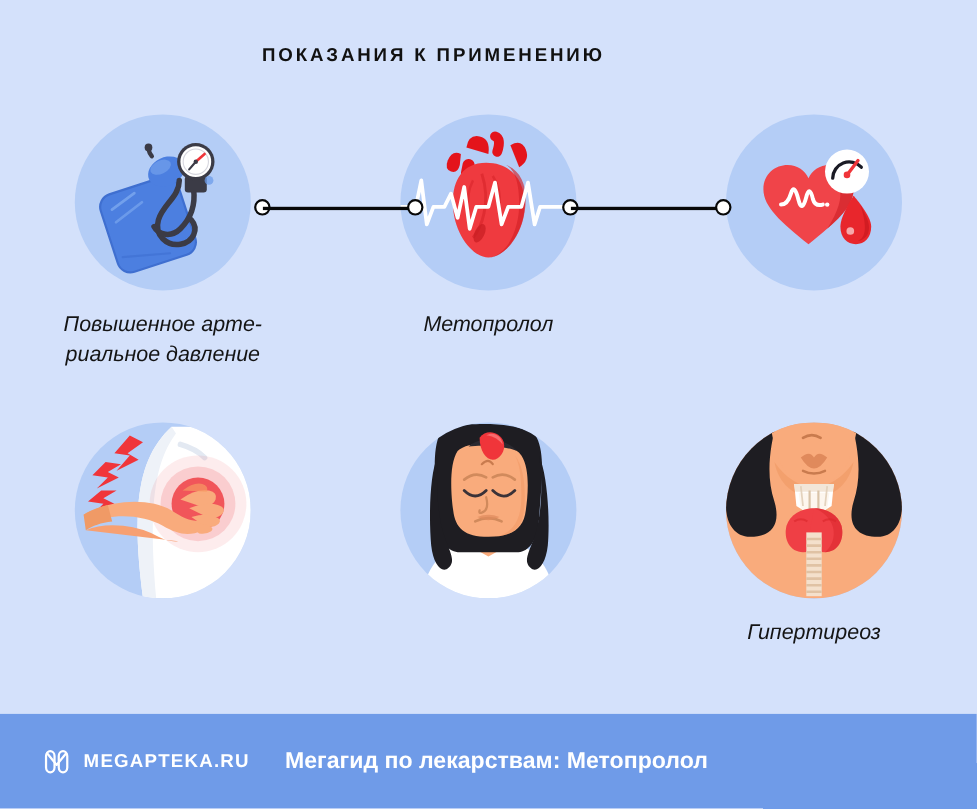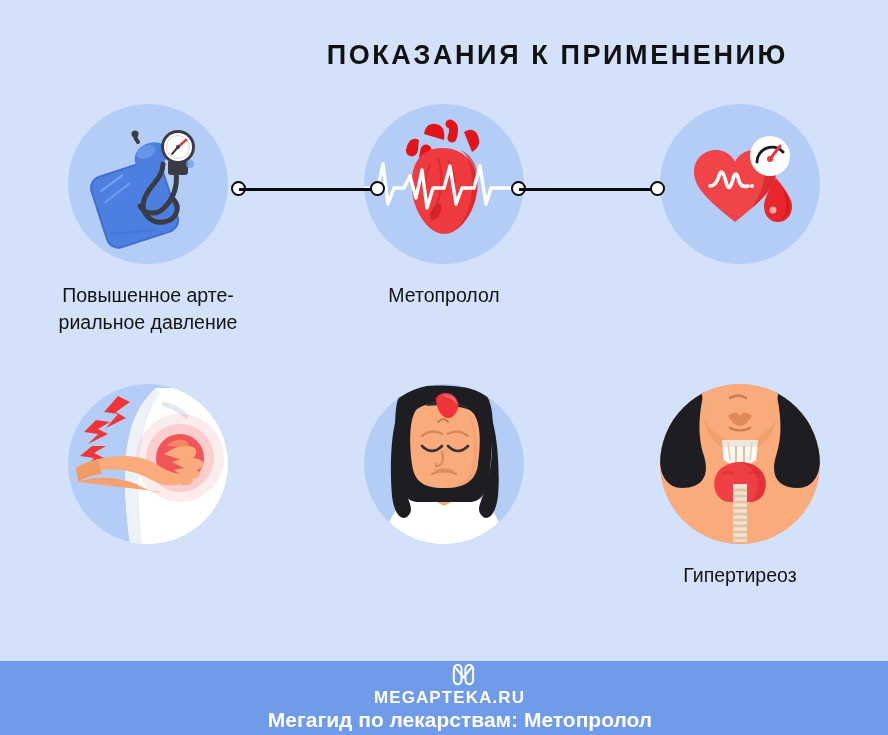--- a/index.html
+++ b/index.html
@@ -14,34 +14,35 @@
     overflow: hidden;
     position: relative;
   }
 
   
   .title {
     position: absolute;
     top: 40px;
     left: 0;
     width: 788px;
-    text-align: right;
-    font-size: 27px;
+    text-align: center;
+    font-size: 17px;
     font-weight: bold;
     letter-spacing: 2.6px;
     color: #111111;
     text-transform: uppercase;
   }
 
   
   .grid {
     position: absolute;
     top: 104px;
     left: 0;
     width: 824px;
+    font-style: italic;
   }
   .row {
     position: relative;
     width: 888px;
     height: 280px;
   }
   .cell {
     position: absolute;
     width: 296px;
     top: 0;
@@ -111,25 +112,24 @@
   
   .conn-r1-a { left: 232px; top: 77px; width: 152px; }
   .conn-r1-b { left: 512px; top: 77px; width: 152px; }
 
   
   .footer {
     position: absolute;
     left: 0;
     bottom: 0;
     width: 888px;
-    height: 74px;
+    height: 86px;
     background: #6f9be8;
     display: flex;
     align-items: center;
-    flex-direction: column;
   }
   .footer-logo-mark {
     margin-left: 38px;
     width: 27px;
     height: 27px;
     flex: none;
   }
   .footer-brand {
     margin-left: 11px;
     color: #ffffff;

